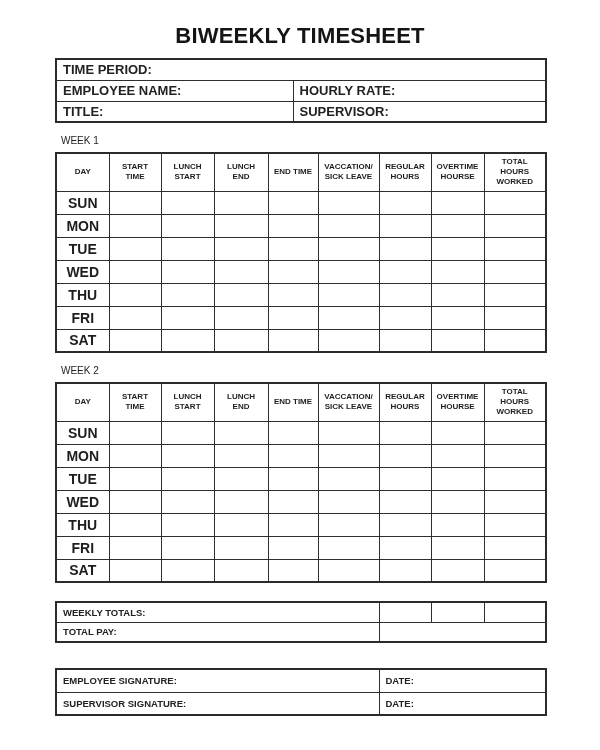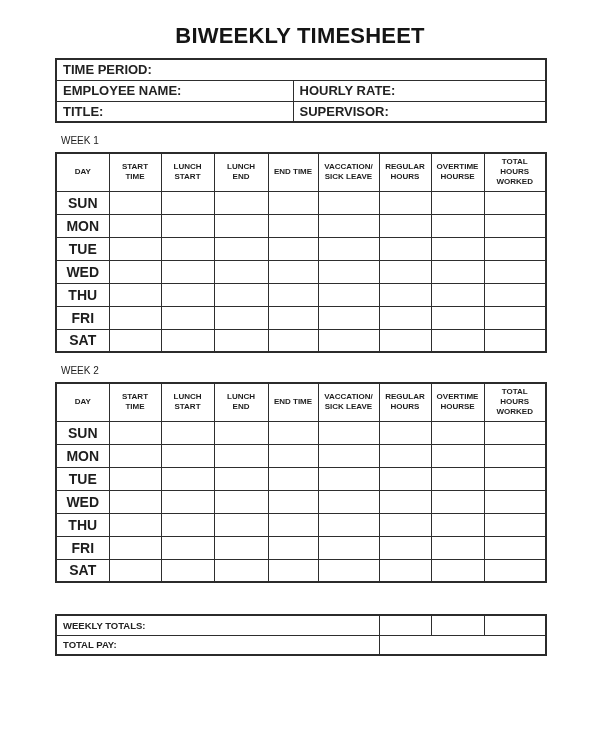--- a/index.html
+++ b/index.html
@@ -65,21 +65,21 @@
   .week-table td { height: 23px; }
   .day-cell {
     font-size: 14px;
     font-weight: bold;
     text-align: center;
     vertical-align: middle;
     color: #1d1d1d;
   }
 
   
-  .totals-table { margin-top: 31px; }
+  .totals-table { margin-top: 18px; }
   .totals-table td {
     height: 20px;
     font-size: 9.5px;
     font-weight: bold;
     padding: 0 6px;
     vertical-align: middle;
     color: #222;
   }
 
   
@@ -364,15 +364,31 @@
       <td></td>
       <td></td>
     </tr>
     <tr>
       <td>TOTAL PAY:</td>
       <td colspan="3"></td>
     </tr>
   </tbody>
     </table>
 
+  <table class="signature-table">
+    <colgroup>
+        <col style="width:323px">
+        <col style="width:167px">
+      </colgroup>
+    <tbody>
+        <tr>
+      <td><span>EMPLOYEE SIGNATURE:</span></td>
+      <td><span>DATE:</span></td>
+    </tr>
+    <tr>
+      <td><span>SUPERVISOR SIGNATURE:</span></td>
+      <td><span>DATE:</span></td>
+    </tr>
+  </tbody>
+    </table>
 
 
 </div>
 
 </body></html>

